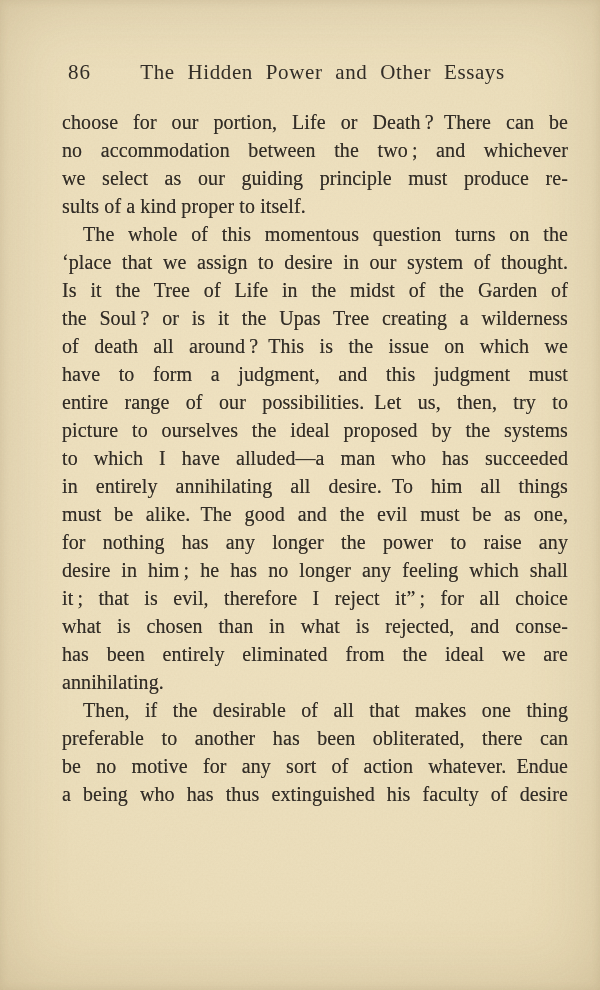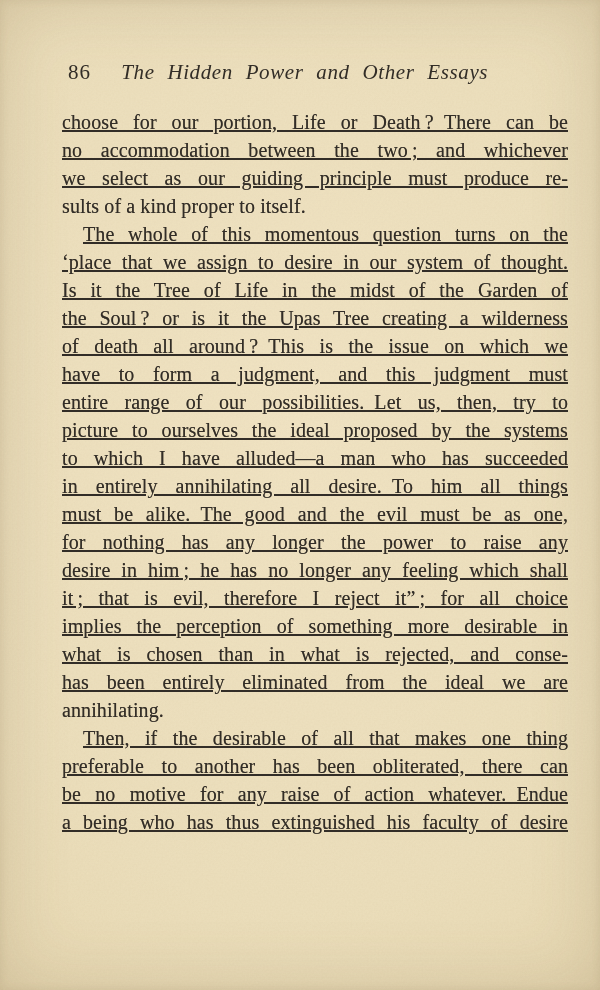--- a/index.html
+++ b/index.html
@@ -36,42 +36,40 @@
     line-height: 30px;
     white-space: nowrap;
   }
   .pagenum {
     display: inline-block;
     margin-left: 6px;
     letter-spacing: 1px;
   }
   .running-title {
     display: inline-block;
-    margin-left: 25px;
-    font-style: italic;
+    margin-left: 44px;
     letter-spacing: 0.6px;
     word-spacing: 7px;
   }
   .text-block {
     position: absolute;
     top: 108px;
     left: 62px;
     width: 506px;
     font-size: 20px;
     letter-spacing: 0.1px;
   }
   .line {
     height: 28px;
     line-height: 28px;
     text-shadow: 0 0 0.5px rgba(45, 38, 30, 0.55);
   }
   .jl {
     text-align: justify;
     text-align-last: justify;
-    text-decoration: underline;
   }
   .ll {
     text-align: left;
   }
   .ind {
     text-indent: 21px;
   }
 </style>
 </head>
 <body>
@@ -97,28 +95,27 @@
     <div class="line jl">of death all around ? This is the issue on which we</div>
     <div class="line jl">have to form a judgment, and this judgment must</div>
     <div class="line jl">entire range of our possibilities. Let us, then, try to</div>
     <div class="line jl">picture to ourselves the ideal proposed by the systems</div>
     <div class="line jl">to which I have alluded—a man who has succeeded</div>
     <div class="line jl">in entirely annihilating all desire. To him all things</div>
     <div class="line jl">must be alike. The good and the evil must be as one,</div>
     <div class="line jl">for nothing has any longer the power to raise any</div>
     <div class="line jl">desire in him ; he has no longer any feeling which shall</div>
     <div class="line jl">it ; that is evil, therefore I reject it” ; for all choice</div>
-    <div class="line jl">implies the perception of something more desirable in</div>
     <div class="line jl">what is chosen than in what is rejected, and conse-</div>
     <div class="line jl">has been entirely eliminated from the ideal we are</div>
     <div class="line ll">annihilating.</div>
 
     <div class="line jl ind">Then, if the desirable of all that makes one thing</div>
     <div class="line jl">preferable to another has been obliterated, there can</div>
-    <div class="line jl">be no motive for any raise of action whatever. Endue</div>
+    <div class="line jl">be no motive for any sort of action whatever. Endue</div>
     <div class="line jl">a being who has thus extinguished his faculty of desire</div>
   </main>
 
   <svg class="texture" xmlns="http://www.w3.org/2000/svg" width="600" height="990">
     <filter id="grain">
       <feTurbulence type="fractalNoise" baseFrequency="0.55" numOctaves="2" stitchTiles="stitch" result="n"></feTurbulence>
       <feColorMatrix in="n" type="matrix" values="0 0 0 0 0.45  0 0 0 0 0.38  0 0 0 0 0.25  0 0 0 0.9 0"></feColorMatrix>
     </filter>
     <rect width="600" height="990" filter="url(#grain)" opacity="0.07"></rect>
   </svg>

